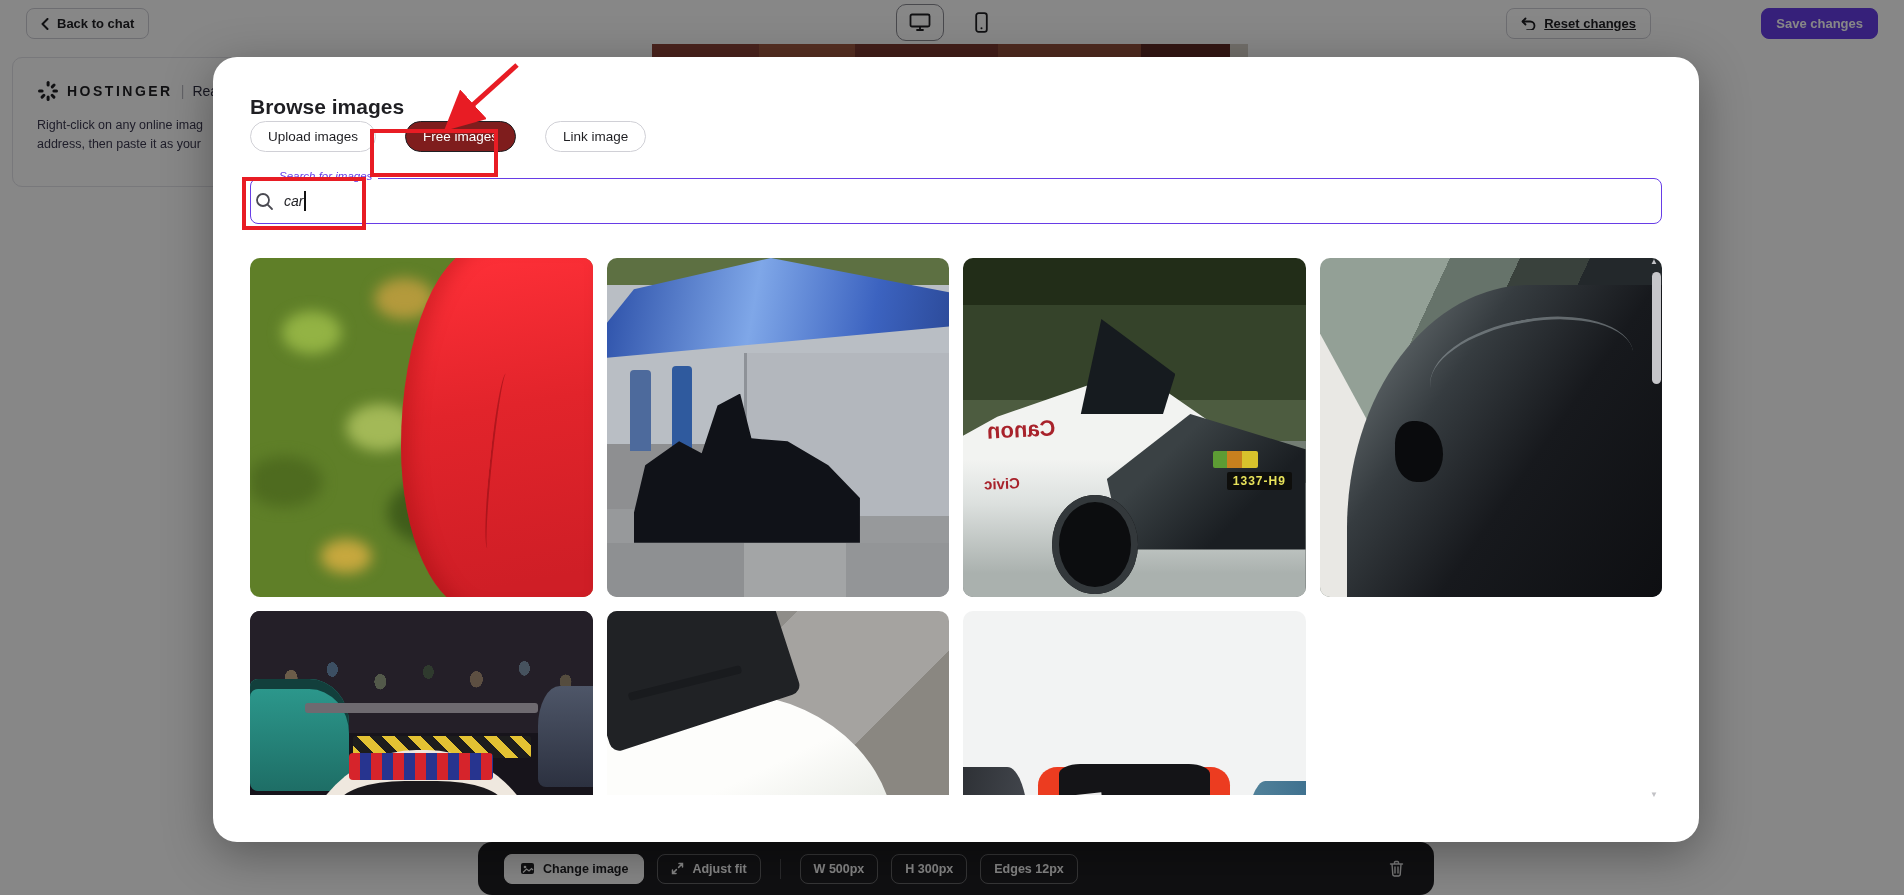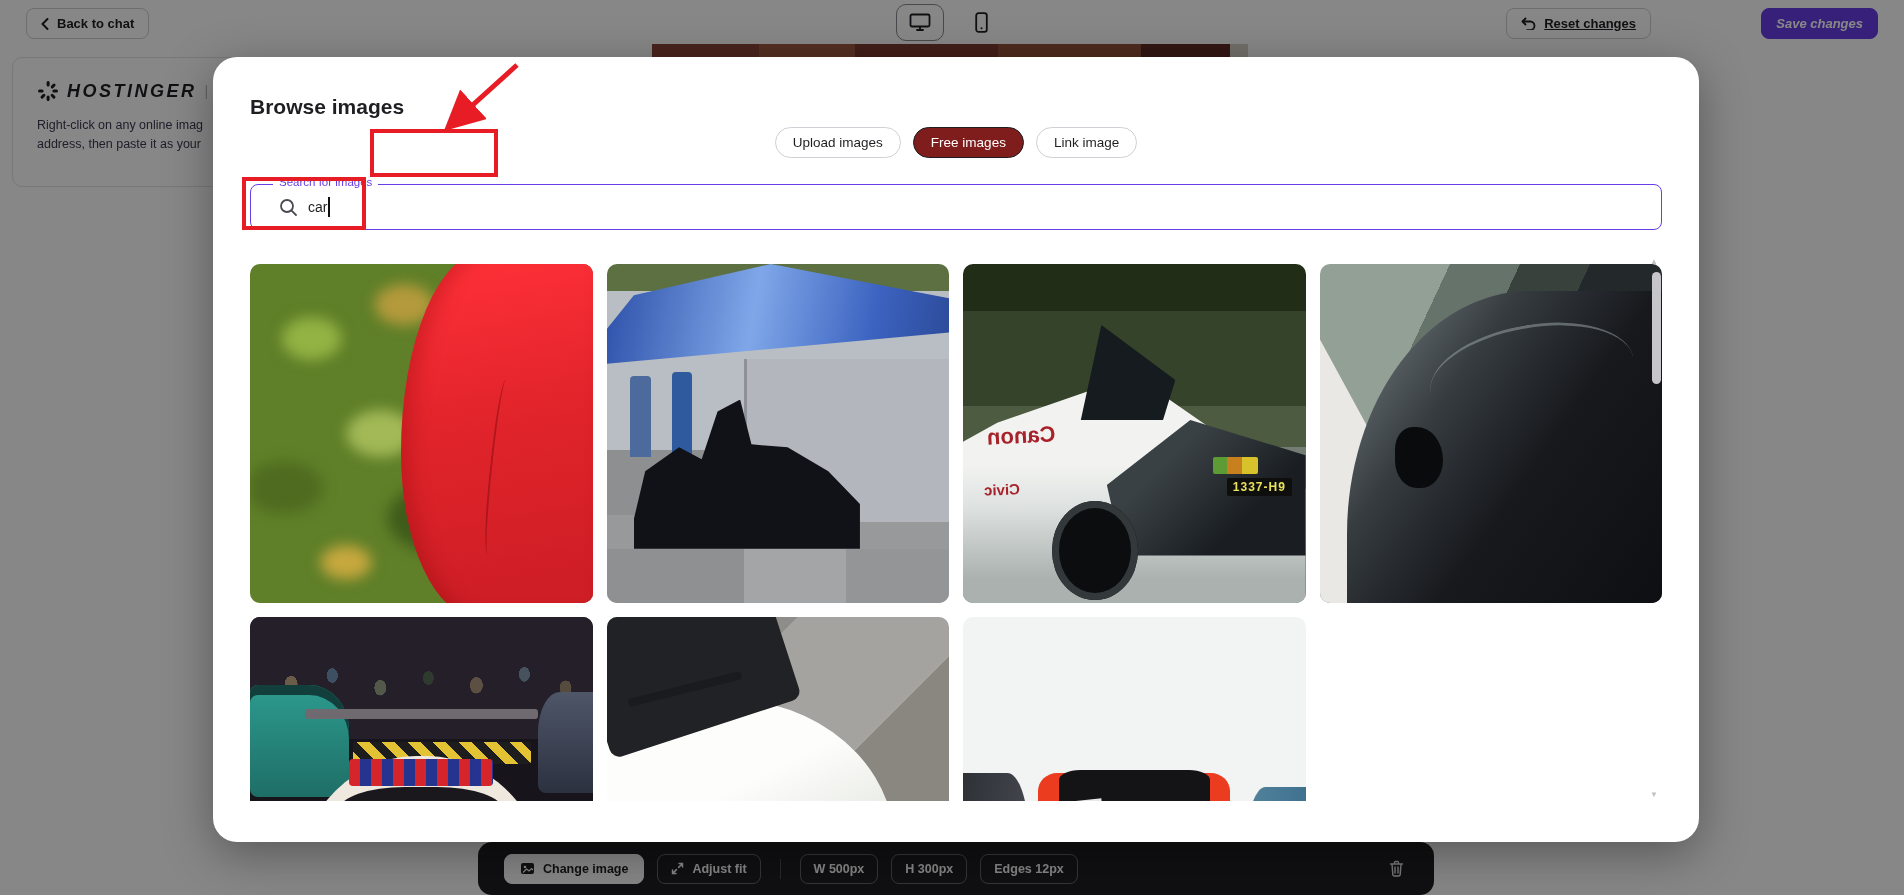--- a/index.html
+++ b/index.html
@@ -10,26 +10,26 @@
   
   .topbar { position:absolute; left:0; top:0; width:100%; height:44px; background:#fff; z-index:1; }
   .btn { display:inline-flex; align-items:center; gap:8px; border:1px solid #cfcfd6; background:#fff;
     border-radius:8px; padding:7px 14px; font-size:13px; font-weight:700; color:#1f1f23; cursor:pointer; }
   .btn svg { display:block; }
   .back-btn { position:absolute; left:26px; top:8px; }
   .device-group { position:absolute; left:896px; top:3px; display:flex; align-items:center; gap:18px; }
   .device-btn { display:flex; align-items:center; justify-content:center; padding:8px 12px; border-radius:10px; border:1.5px solid transparent; background:transparent; cursor:pointer; }
   .device-btn.active { border-color:#8a8a92; }
   .reset-btn { position:absolute; right:253px; top:8px;text-decoration:underline; }
-  .save-btn { position:absolute; right:26px; top:8px; background:#673de6; border-color:#673de6; color:#fff;font-style:italic; }
+  .save-btn { position:absolute; right:26px; top:8px; background:#673de6; border-color:#673de6; color:#fff; }
 
   .promo-card { position:absolute; left:12px; top:57px; width:318px; height:130px; background:#fff;
     border:1px solid #e2e2e8; border-radius:10px; padding:22px 24px 0 24px; z-index:1; overflow:hidden; }
   .promo-head { display:flex; align-items:center; gap:8px; white-space:nowrap; }
-  .brand { font-size:18px; font-weight:800; letter-spacing:2.5px;font-style:italic; }
+  .brand { font-size:14px; font-weight:800; letter-spacing:2.5px; }
   .sep { color:#b9b9c0; font-size:14px; }
   .product { font-size:14px; color:#2f2e41; }
   .promo-text { margin-top:14px; font-size:12.5px; line-height:1.55; color:#3b3950; white-space:nowrap; }
 
   .page-strip { position:absolute; left:652px; top:44px; width:596px; height:14px; z-index:1;
     background:linear-gradient(90deg,#8c4238 0 18%,#a05a40 18% 34%,#7e3a30 34% 58%,#93503c 58% 82%,#5f2a24 82% 97%,#d8d2c8 97%); }
 
   
   .el-toolbar { position:absolute; left:478px; top:842px; width:956px; height:53px; background:#1f1f23;
     border-radius:14px; display:flex; align-items:center; padding:0 26px; gap:13px; z-index:2; }
@@ -42,27 +42,27 @@
 
   .page-bottom { position:absolute; left:0; top:886px; width:100%; height:9px; background:#fff; z-index:1; }
 
   
   .overlay { position:absolute; inset:0; background:rgba(0,0,0,.47); z-index:10; }
 
   
   .modal { position:absolute; left:213px; top:57px; width:1486px; height:785px; background:#fff;
     border-radius:24px; z-index:20; box-shadow:0 12px 48px rgba(0,0,0,.35); padding:0 37px; overflow:hidden; }
   .modal-title { margin-top:38px; font-size:21px; font-weight:700; color:#1f1f23; }
-  .tabs { margin-top:8px; display:flex; align-items:center; gap:12px;justify-content:center; }
+  .tabs { margin-top:2px; display:flex; align-items:center; gap:29px; }
   .tab { border:1px solid #d0d0d6; background:#fff; color:#1f1f23; font-size:13.5px; border-radius:999px;
     padding:7px 17px; cursor:pointer; white-space:nowrap; }
   .tab.active { background:#7f1d1d; border-color:#1f1f23; color:#fff; font-weight:400; }
 
   .search-wrap { position:relative; margin-top:26px; height:46px; border:1.6px solid #673de6; border-radius:8px;
-    display:flex; align-items:center; padding:0 28px; }
+    display:flex; align-items:center; padding:0 4px;font-style:italic; }
   .search-label { position:absolute; top:-9px; left:22px; background:#fff; padding:0 6px; font-size:11.5px; color:#673de6; }
   .search-value { margin-left:10px; font-size:14px; color:#1f1f23; }
   .caret { width:1.5px; height:20px; background:#111; margin-left:1px; animation:blink 1s steps(1) infinite; }
   @keyframes blink { 50% { opacity:0; } }
 
   .grid { margin-top:34px; height:537px; overflow:hidden; display:grid;
     grid-template-columns:repeat(4,1fr); gap:14px; grid-auto-rows:339px; }
   .tile { position:relative; border-radius:10px; overflow:hidden; background:#ddd; cursor:pointer; }
   .tile > div { position:absolute; }
 

